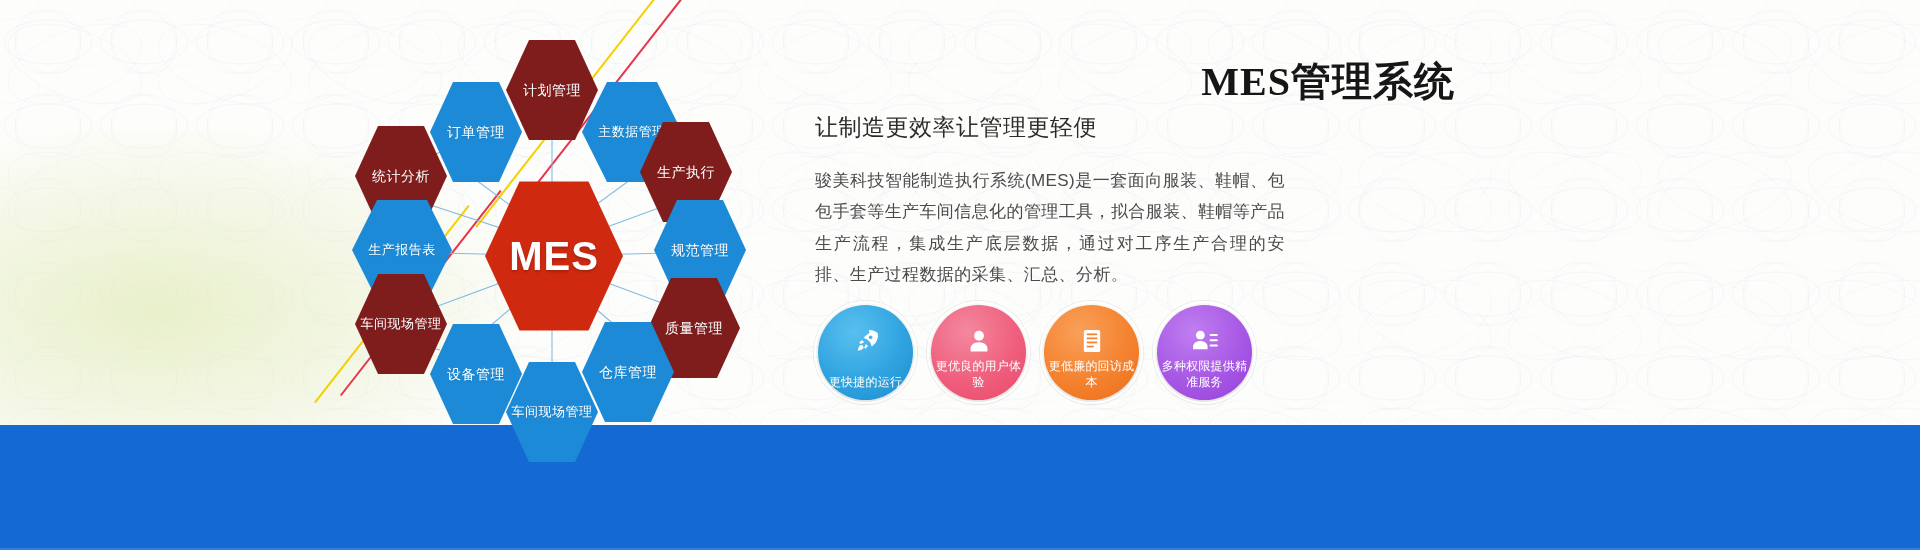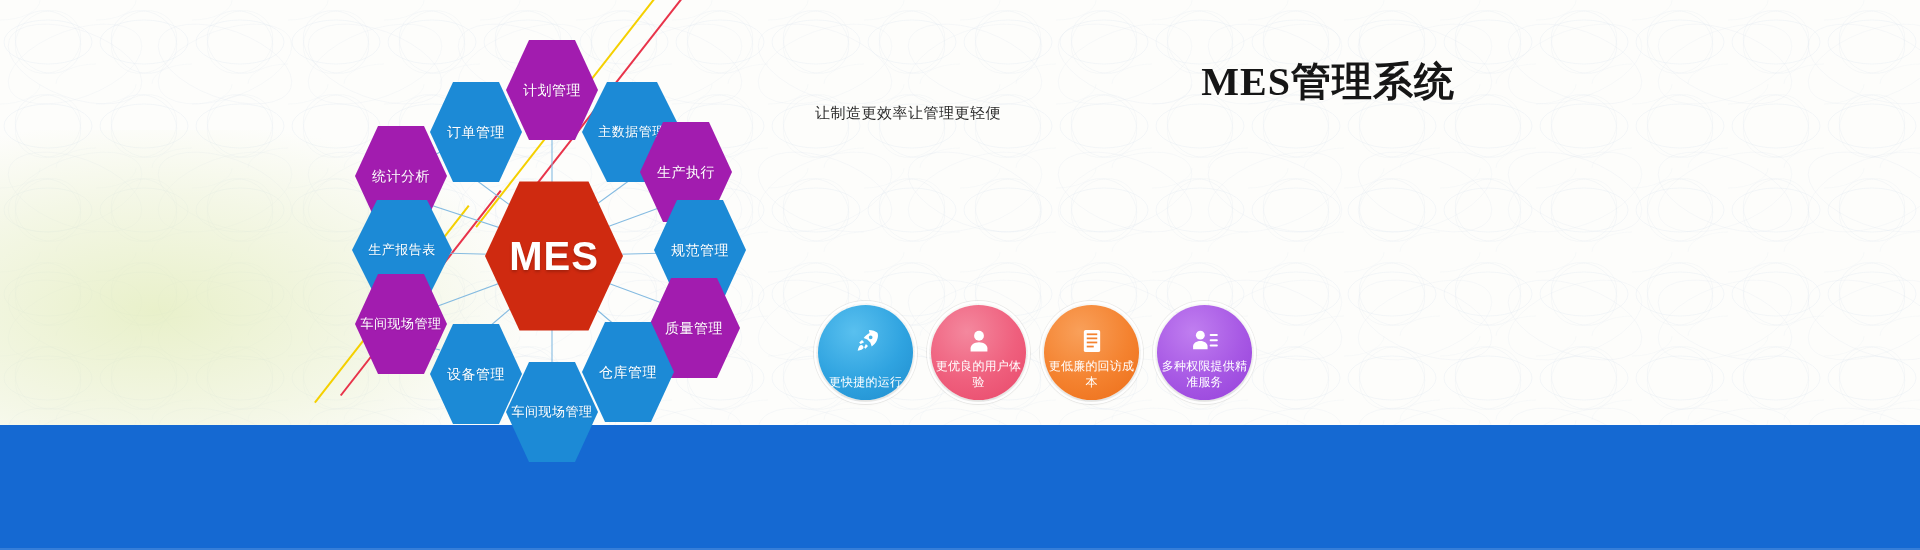--- a/index.html
+++ b/index.html
@@ -53,21 +53,21 @@
     display:flex; align-items:center; justify-content:center;
     text-align:center;
     color:#ffffff;
     line-height:1.18;
     clip-path:polygon(25% 2%, 75% 2%, 100% 50%, 75% 98%, 25% 98%, 0% 50%);
     font-weight:400;
     letter-spacing:.5px;
     text-shadow:0 1px 1px rgba(0,0,0,.10);
     user-select:none;
   }
-  .hex.green { background:#a21caf; }
+  .hex.green { background:#7f1d1d; }
   .hex.blue  { background:#1c8ad6; }
   .hex-label { padding:0 4px; }
 
   .hex-center {
     position:absolute;
     background:#cf2a10;
     display:flex; align-items:center; justify-content:center;
     clip-path:polygon(25% 1%, 75% 1%, 100% 50%, 75% 99%, 25% 99%, 0% 50%);
     border-radius:14px;
     box-shadow:0 0 0 3px #ffffff;
@@ -84,22 +84,23 @@
   .headline {
     font-family:"Liberation Serif", serif;
     font-weight:bold;
     font-size:40px;
     color:#161616;
     letter-spacing:1px;
     line-height:1.1;
     text-align:right;
   }
   .subhead {
-    font-size:15px;
+    font-size:23px;
     color:#2b2b2b;
+    margin-top:8px;
     letter-spacing:.5px;
   }
   .body-copy {
     margin-top:22px;
     font-size:17px;
     color:#4b4b4b;
     line-height:1.85;
     letter-spacing:.4px;
     width:470px;
     text-align:justify;
@@ -255,20 +256,21 @@
     </div>
 
     <div class="hex-center" style="left:155px; top:160px; width:138px; height:152px;">
       <span>MES</span>
     </div>
   </div>
 
   <div id="text-panel">
     <div class="headline">MES管理系统</div>
     <div class="subhead">让制造更效率让管理更轻便</div>
+    <div class="body-copy">骏美科技智能制造执行系统(MES)是一套面向服装、鞋帽、包包手套等生产车间信息化的管理工具，拟合服装、鞋帽等产品生产流程，集成生产底层数据，通过对工序生产合理的安 排、生产过程数据的采集、汇总、分析。</div>
   </div>
 
   <div id="badges">
 
     <div class="badge b1">
       <div class="ring"></div>
       <div class="b-icon">
         <svg viewBox="0 0 24 24">
             <path d="M14.5 2.5c3 0 6 1.2 7 2.2s1.2 4-.3 7c-1 2-2.6 3.7-4.3 5l-1.2-3.4-2.6-2.6L10 9.5c1.3-1.7 3-3.3 5-4.3-.2-1-.3-2-.5-2.7zM16 7.2a1.6 1.6 0 1 0 0 3.2 1.6 1.6 0 0 0 0-3.2zM8.6 11.2l1.8 1.8-3 1.5-1.2-1.2 2.4-2.1zm3.3 3.3l1.8 1.8-2.1 2.4-1.2-1.2 1.5-3zM6.6 16c-1.2 1.2-1.7 4.4-1.7 4.4s3.2-.5 4.4-1.7c.8-.8.8-2 0-2.7-.8-.8-2-.8-2.7 0z"></path>
           </svg>

